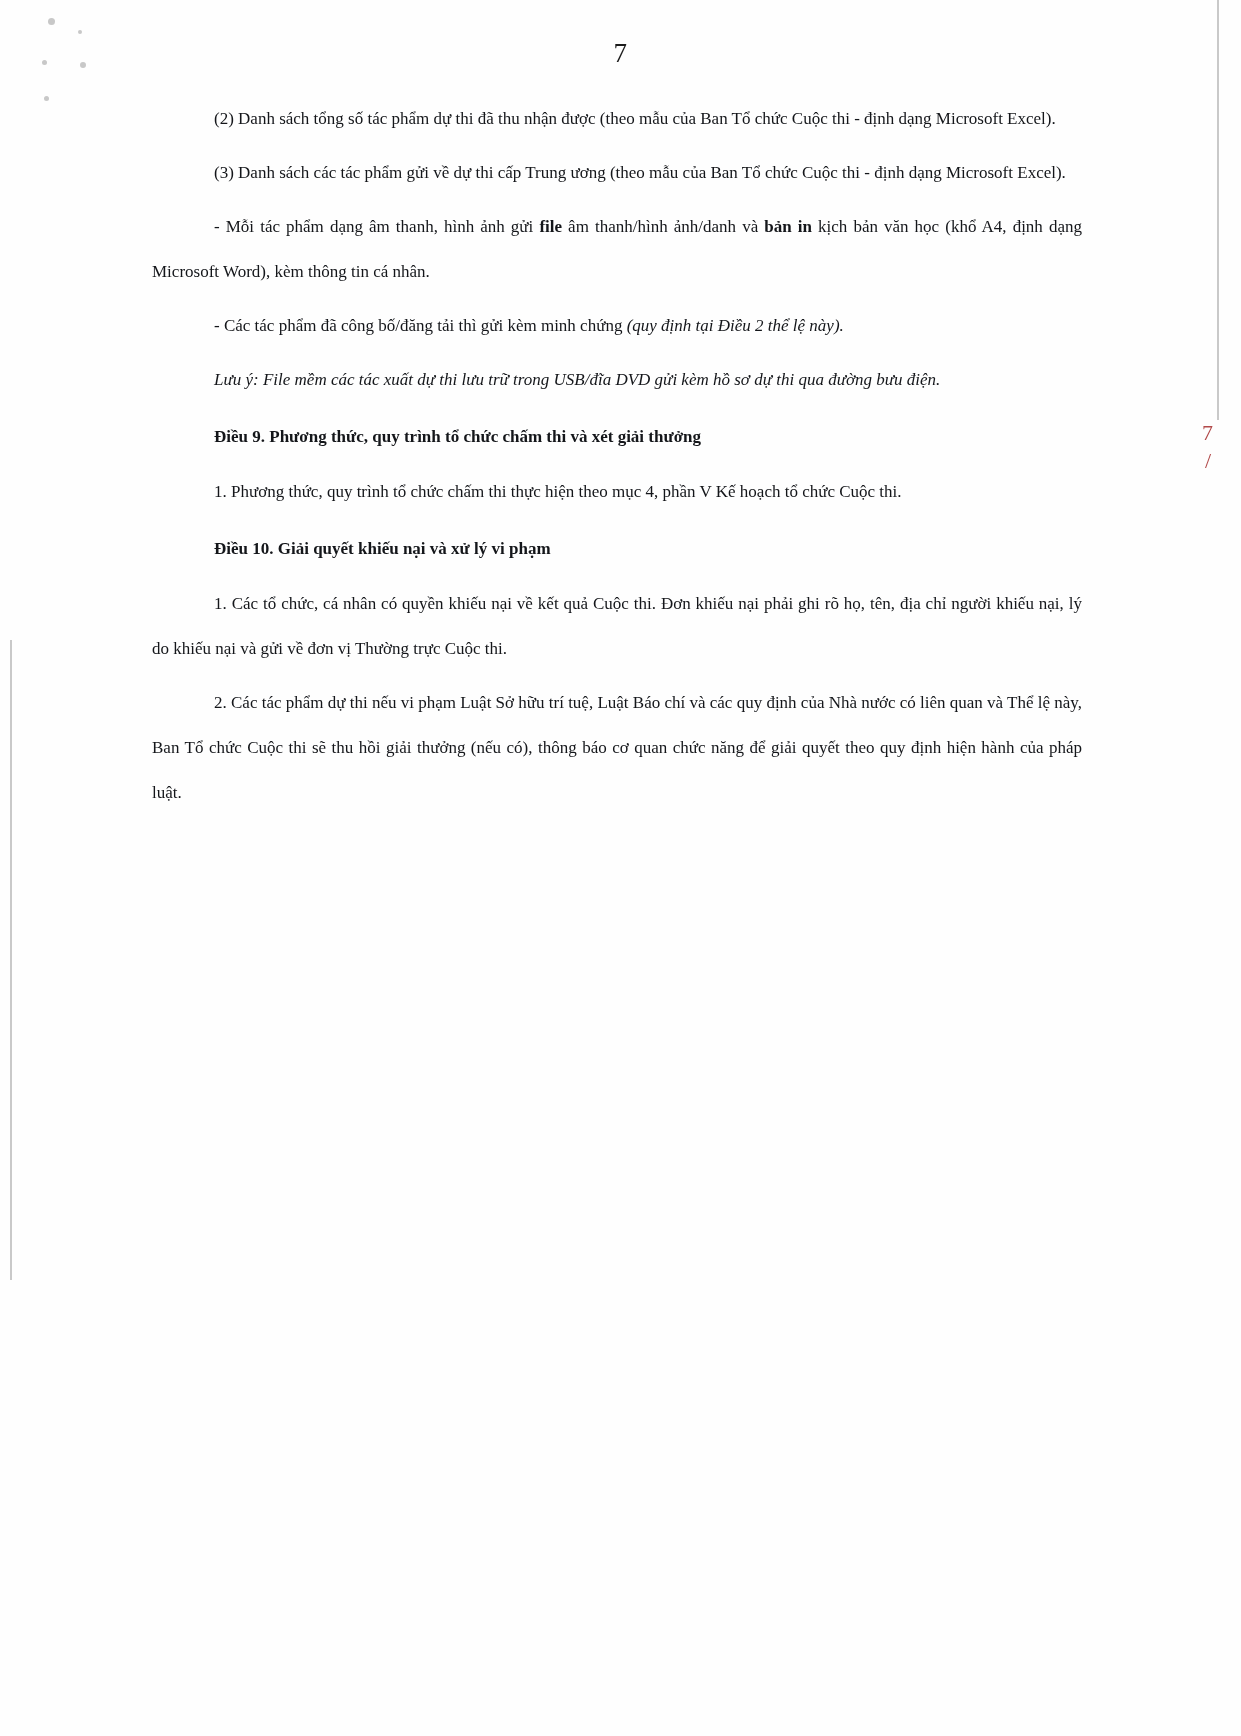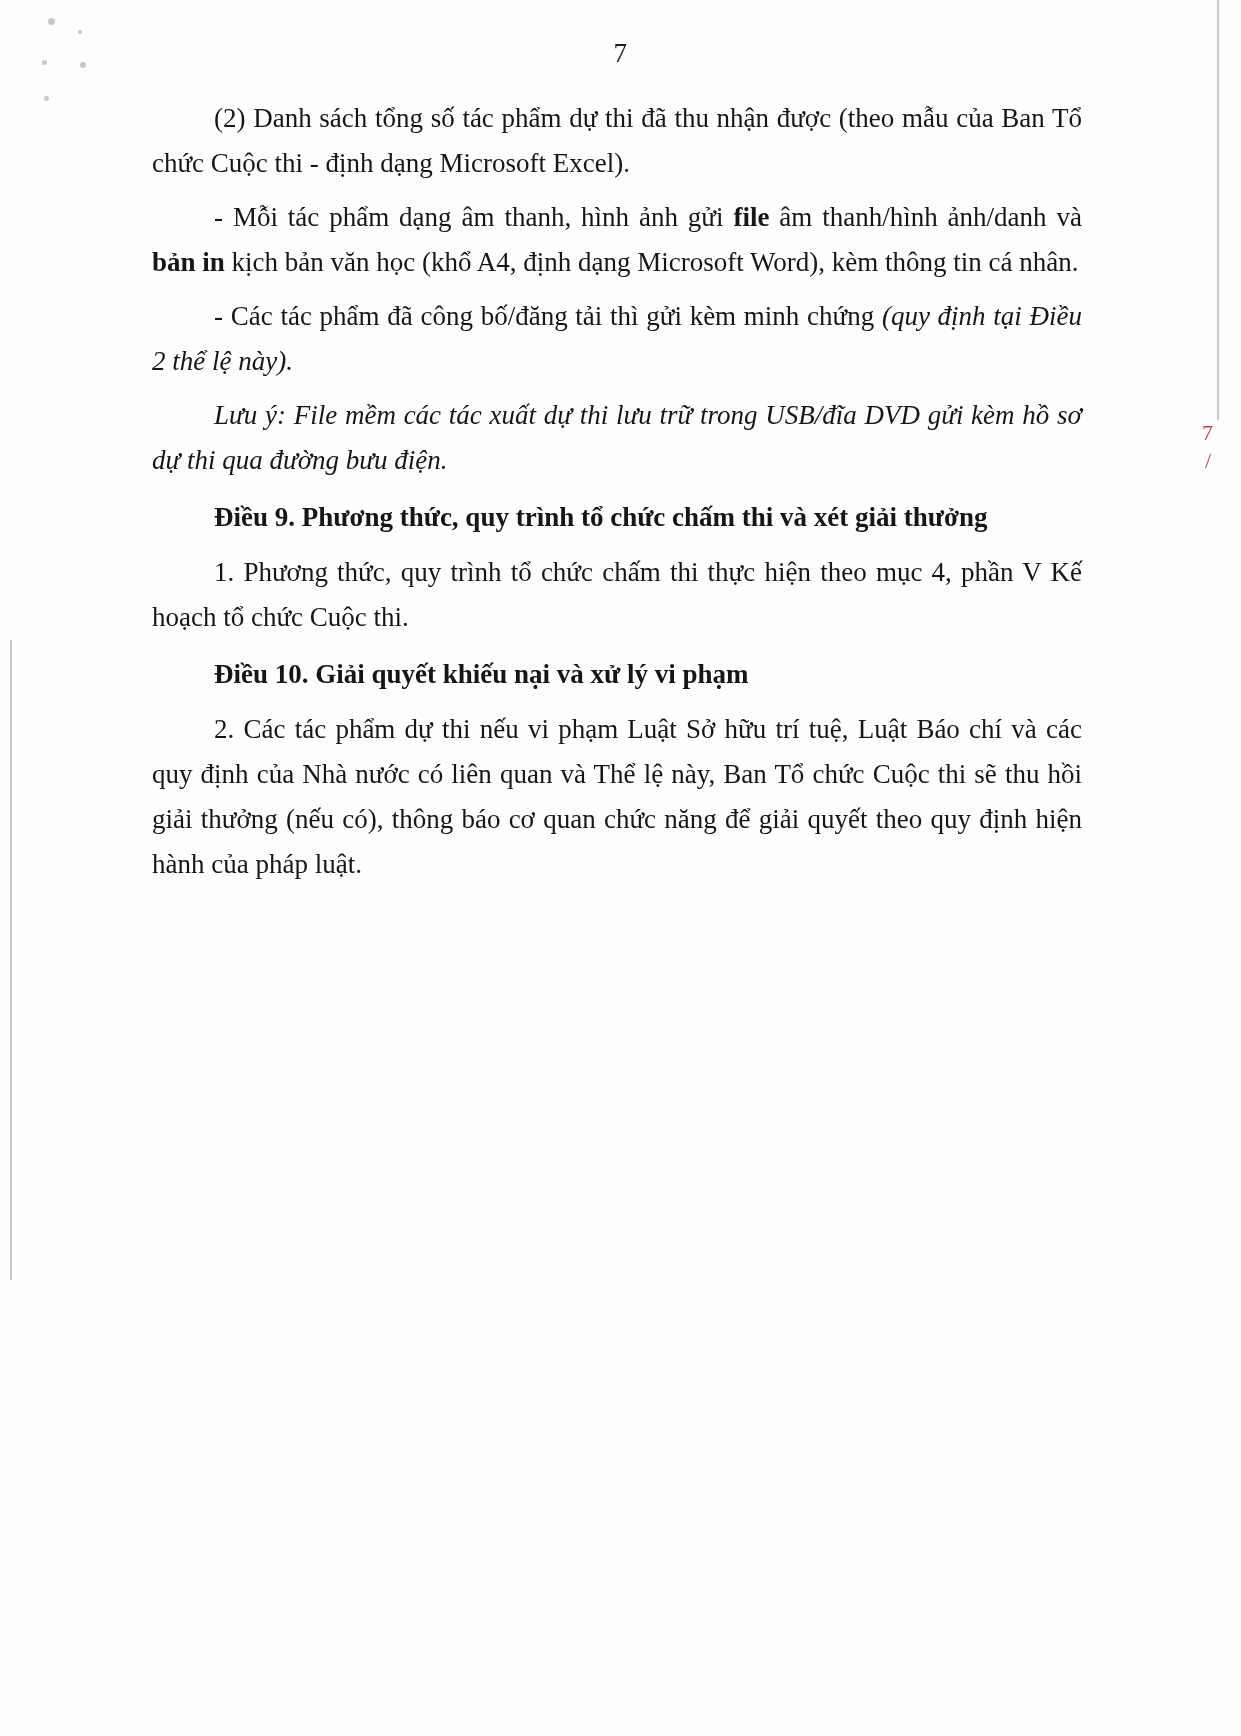--- a/index.html
+++ b/index.html
@@ -37,21 +37,21 @@
     font-size: 27px;
     color: #1b1b1b;
     letter-spacing: .5px;
   }
   .content {
     position: absolute;
     top: 96px;
     left: 152px;
     width: 930px;
     color: #14161a;
-    font-size: 27px;
+    font-size: 17px;
     line-height: 45px;
     text-align: justify;
     text-justify: inter-word;
   }
   p {
     margin: 0 0 9px 0;
   }
   p.indent {
     text-indent: 62px;
   }
@@ -89,21 +89,23 @@
   <div class="scan-speck" style="top:62px; left:80px; width:6px; height:6px;"></div>
   <div class="scan-speck" style="top:96px; left:44px; width:5px; height:5px;"></div>
 
   <div class="marginmark" style="top:424px; right:28px;">7</div>
   <div class="marginmark" style="top:452px; right:30px;">/</div>
 
   <div class="page-number">7</div>
 
   <div class="content">
     <p class="indent" id="p0"><span>(2) Danh sách tổng số tác phẩm dự thi đã thu nhận được (theo mẫu của Ban Tổ chức Cuộc thi - định dạng Microsoft Excel).</span></p>
+    <p class="indent" id="p1"><span>(3) Danh sách các tác phẩm gửi về dự thi cấp Trung ương (theo mẫu của Ban Tổ chức Cuộc thi - định dạng Microsoft Excel).</span></p>
     <p class="indent" id="p4"><span>- Mỗi tác phẩm dạng âm thanh, hình ảnh gửi </span><span class="b">file</span><span> âm thanh/hình ảnh/danh và </span><span class="b">bản in</span><span> kịch bản văn học (khổ A4, định dạng Microsoft Word), kèm thông tin cá nhân.</span></p>
     <p class="indent" id="p5"><span>- Các tác phẩm đã công bố/đăng tải thì gửi kèm minh chứng </span><span class="i">(quy định tại Điều 2 thể lệ này).</span></p>
     <p class="italic-block" id="p6"><span class="i">Lưu ý: File mềm các tác xuất dự thi lưu trữ trong USB/đĩa DVD gửi kèm hồ sơ dự thi qua đường bưu điện.</span></p>
     <p class="heading" id="p7"><span class="b">Điều 9. Phương thức, quy trình tổ chức chấm thi và xét giải thưởng</span></p>
     <p class="indent" id="p8"><span>1. Phương thức, quy trình tổ chức chấm thi thực hiện theo mục 4, phần V Kế hoạch tổ chức Cuộc thi.</span></p>
     <p class="heading" id="p10"><span class="b">Điều 10. Giải quyết khiếu nại và xử lý vi phạm</span></p>
+    <p class="indent" id="p11"><span>1. Các tổ chức, cá nhân có quyền khiếu nại về kết quả Cuộc thi. Đơn khiếu nại phải ghi rõ họ, tên, địa chỉ người khiếu nại, lý do khiếu nại và gửi về đơn vị Thường trực Cuộc thi.</span></p>
     <p class="indent" id="p13"><span>2. Các tác phẩm dự thi nếu vi phạm Luật Sở hữu trí tuệ, Luật Báo chí và các quy định của Nhà nước có liên quan và Thể lệ này, Ban Tổ chức Cuộc thi sẽ thu hồi giải thưởng (nếu có), thông báo cơ quan chức năng để giải quyết theo quy định hiện hành của pháp luật.</span></p>
   </div>
 </div>
 
 </body></html>

